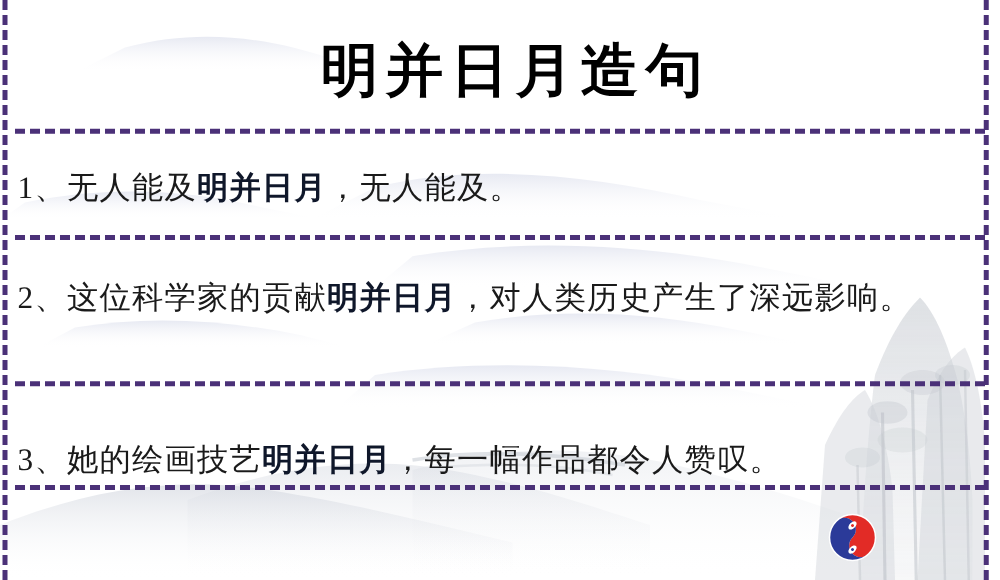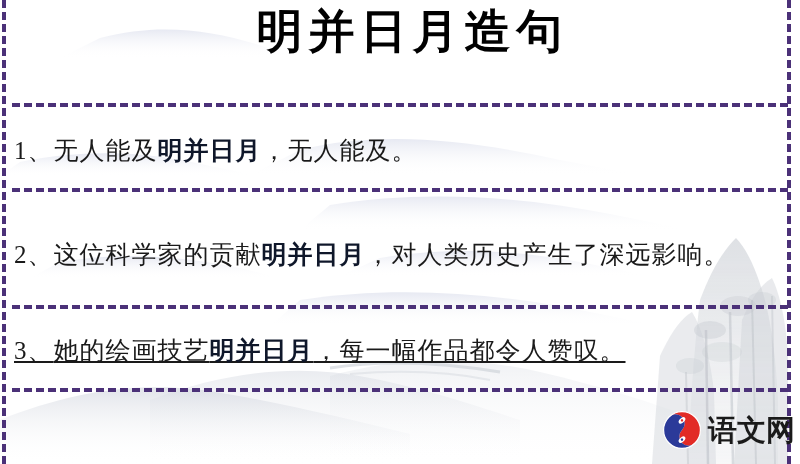--- a/index.html
+++ b/index.html
@@ -23,21 +23,21 @@
   
   .frame-left, .frame-right{
     position:absolute; top:0; bottom:0; width:0;
     border-left:4px dashed #4b3178;
   }
   .frame-left{ left:2px; }
   .frame-right{ left:787px; }
 
   
   .title-wrap{
-    position:absolute; left:0; top:0; width:800px;
+    position:absolute; left:0; top:25px; width:800px;
     text-align:center;
     padding-left:25px;
   }
   .title{
     font-family:"DejaVu Serif","Liberation Serif",serif;
     font-size:46px;
     font-weight:700;
     color:#000000;
     letter-spacing:6px;
     line-height:1.35;
@@ -65,22 +65,22 @@
     line-height:41px;
     color:#1a1a1a;
     letter-spacing:1px;
     text-align:left;
   }
   .sentence .hl{
     color:#0f172a;
     font-weight:700;
   }
   .s1{ top:130px; }
-  .s2{ top:234px; }
-  .s3{ top:330px;text-decoration:underline; }
+  .s2{ top:218px; }
+  .s3{ top:348px; }
 
   
   .logo{
     position:absolute;
     left:662px; top:410px;
     display:flex; align-items:center; gap:6px;
   }
   .logo-mark{ width:40px; height:40px; display:block; }
   .logo-text{
     font-family:"DejaVu Sans","Liberation Sans",sans-serif;
@@ -177,16 +177,15 @@
 
       <path d="M50 96 A46 46 0 0 1 50 4 A23 23 0 0 1 50 50 A23 23 0 0 0 50 96 Z" fill="#2b3a99" transform="rotate(-45 50 50)"></path>
 
       <ellipse cx="67" cy="33" rx="10" ry="6" fill="#ffffff" transform="rotate(-45 50 50)"></ellipse>
       <ellipse cx="33" cy="67" rx="10" ry="6" fill="#ffffff" transform="rotate(-45 50 50)"></ellipse>
       <circle cx="67" cy="33" r="3" fill="#e22b26" transform="rotate(-45 50 50)"></circle>
       <circle cx="33" cy="67" r="3" fill="#2b3a99" transform="rotate(-45 50 50)"></circle>
 
       <circle cx="50" cy="50" r="46" fill="none" stroke="#ffffff" stroke-width="3"></circle>
     </svg>
-    <span class="logo-text">语文网</span>
   </div>
 
 </div>
 
 </body></html>

